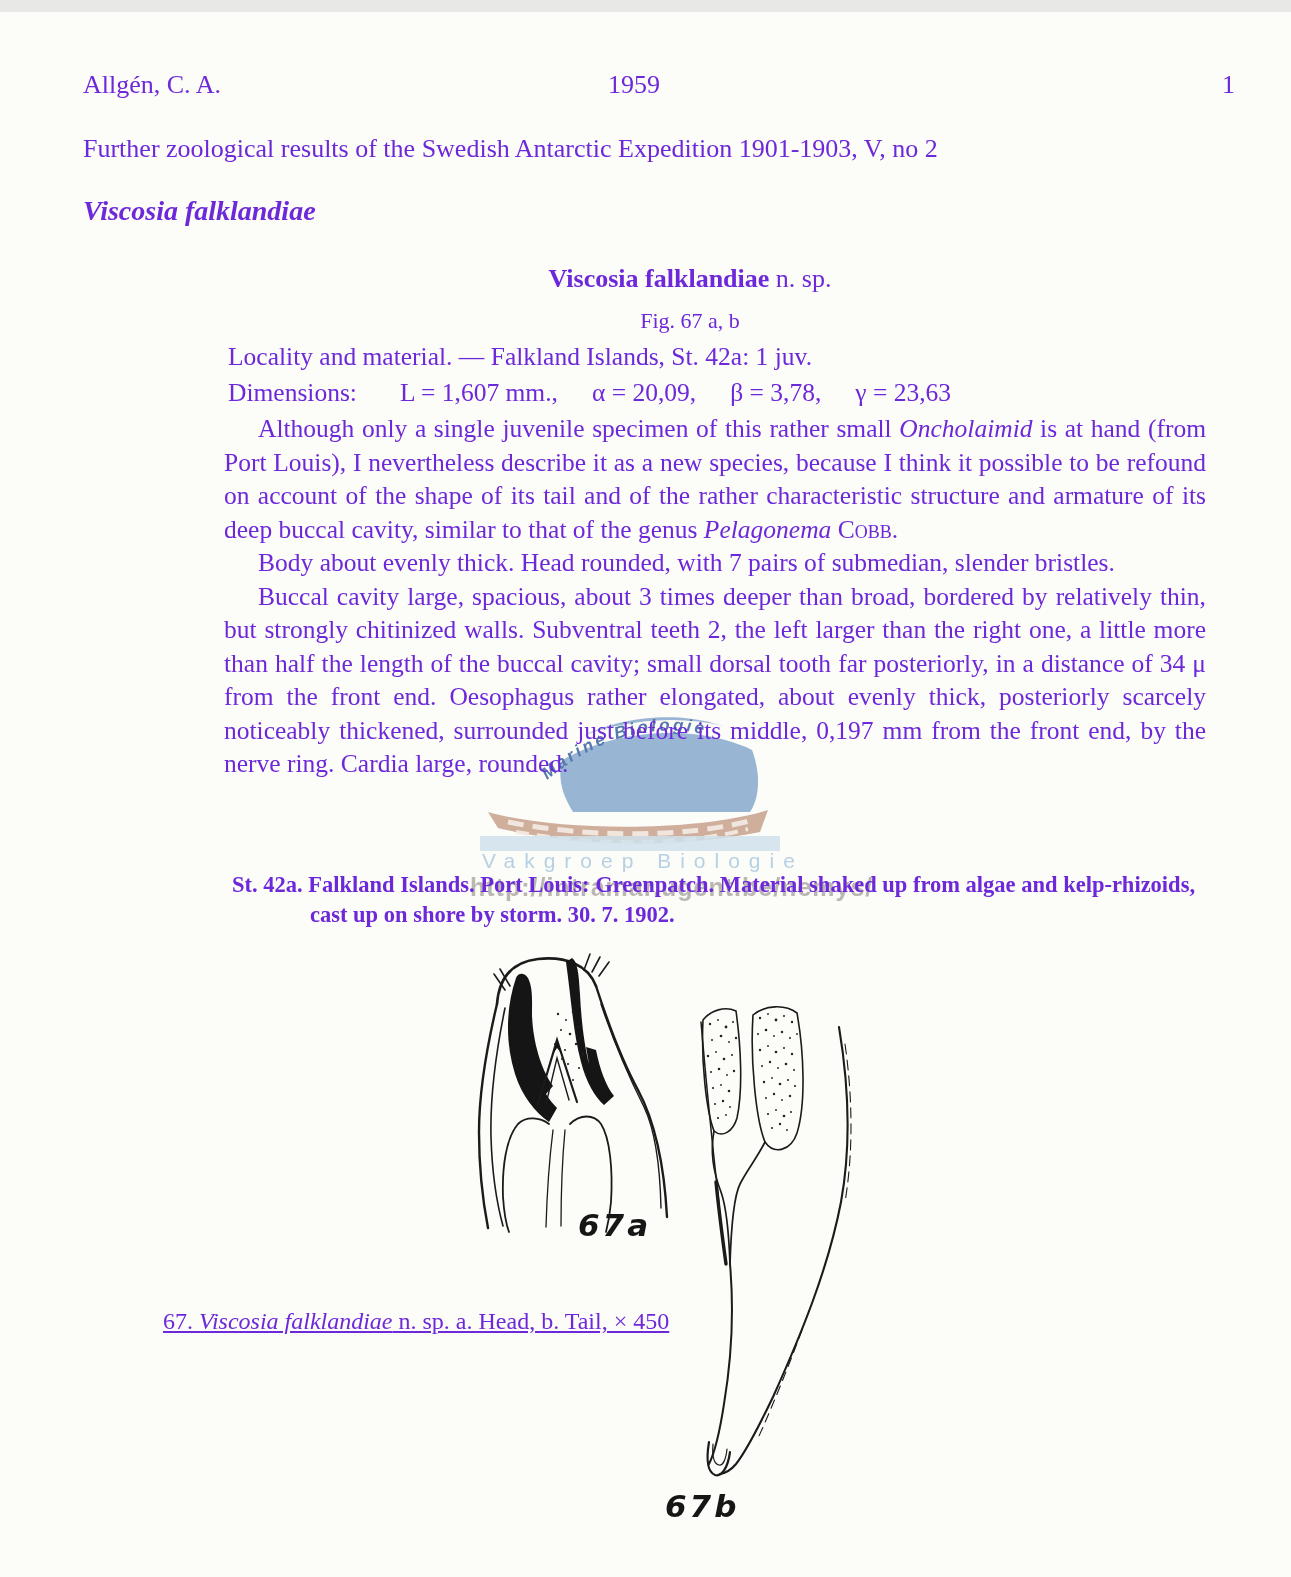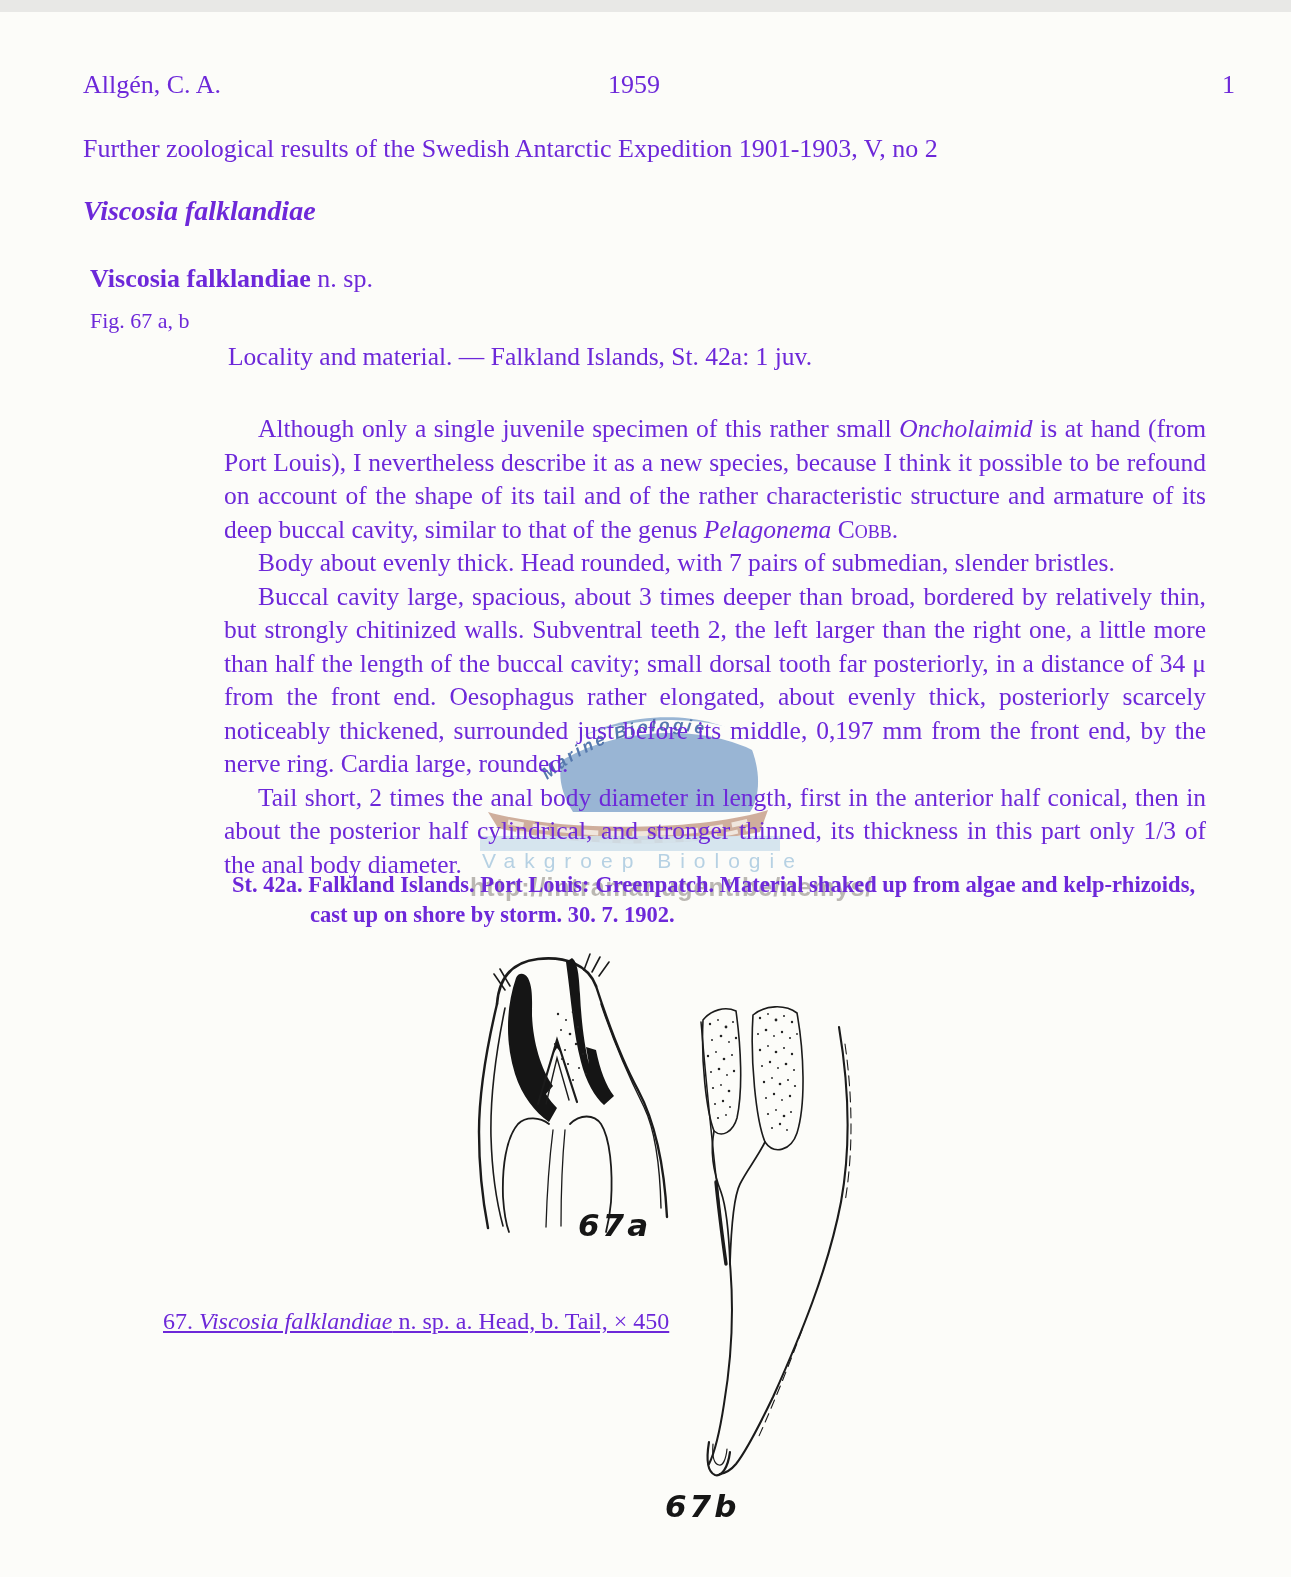--- a/index.html
+++ b/index.html
@@ -10,21 +10,21 @@
     background:#fcfcf9;
     font-family:"Liberation Serif", serif;
     color:#6d28d9;
     overflow:hidden;
   }
   .abs{position:absolute;}
   
   .hdr{font-size:26px;line-height:32px;white-space:nowrap;}
   .species-hdr{font-size:28px;font-weight:700;font-style:italic;}
   
-  .title-wrap{left:90px;top:252px;width:1200px;text-align:left;}
+  .title-wrap{left:90px;top:252px;width:1200px;text-align:center;}
   .title-main{font-size:26px;}
   .title-main .sp{font-weight:700;}
   .fig-ref{font-size:22px;margin-top:14px;}
   
   .intro-line{font-size:25.5px;white-space:nowrap;}
   .dims .dim{display:inline-block;margin-right:34px;}
   .dims .dlabel{display:inline-block;width:172px;}
   
   .body-block{
     left:224px;top:400px;width:982px;
@@ -70,26 +70,28 @@
   <div class="abs hdr" style="left:1222px;top:57px;">1</div>
   <div class="abs hdr" style="left:83px;top:121px;">Further zoological results of the Swedish Antarctic Expedition 1901-1903, V, no 2</div>
   <div class="abs species-hdr" style="left:83px;top:183px;">Viscosia falklandiae</div>
 
   <div class="abs title-wrap">
     <div class="title-main"><span class="sp">Viscosia falklandiae</span><span> n. sp.</span></div>
     <div class="fig-ref">Fig. 67 a, b</div>
   </div>
 
   <div class="abs intro-line" style="left:228px;top:330px;">Locality and material. — Falkland Islands, St. 42a: 1 juv.</div>
+  <div class="abs intro-line dims" style="left:228px;top:366px;">
+    <span class="dlabel">Dimensions:</span><span class="dim">L = 1,607 mm.,</span><span class="dim">α = 20,09,</span><span class="dim">β = 3,78,</span><span class="dim">γ = 23,63</span>
+  </div>
 
   <div class="abs body-block">
     <p><span>Although only a single juvenile specimen of this rather small </span><i>Oncholaimid</i><span> is at hand (from Port Louis), I nevertheless describe it as a new species, because I think it possible to be refound on account of the shape of its tail and of the rather characteristic structure and armature of its deep buccal cavity, similar to that of the genus </span><i>Pelagonema</i><span class="smallcaps"> Cobb.</span></p>
     <p>Body about evenly thick. Head rounded, with 7 pairs of submedian, slender bristles.</p>
     <p>Buccal cavity large, spacious, about 3 times deeper than broad, bordered by relatively thin, but strongly chitinized walls. Subventral teeth 2, the left larger than the right one, a little more than half the length of the buccal cavity; small dorsal tooth far posteriorly, in a distance of 34 μ from the front end. Oesophagus rather elongated, about evenly thick, posteriorly scarcely noticeably thickened, surrounded just before its middle, 0,197 mm from the front end, by the nerve ring. Cardia large, rounded.</p>
-    <p>Tail short, 2 times the anal body diameter in length, first in the anterior half conical, then in about the posterior half cylindrical, and stronger thinned, its thickness in this part only 1/3 of the anal body diameter.</p>
   </div>
 
   <div class="abs station">St. 42a. Falkland Islands. Port Louis: Greenpatch. Material shaked up from algae and kelp-rhizoids, cast up on shore by storm. 30. 7. 1902.</div>
 
   <div class="abs watermark">
     <svg width="420" height="205" viewBox="0 0 420 205">
       <path id="wm-arc" d="M70,88 Q180,-12 305,62" fill="none"></path>
       <path d="M100,45 C150,10 240,8 280,40 C296,75 290,100 282,112 L105,112 C88,85 90,65 100,45 Z" opacity="0.8" fill="#7fa3cb"></path>
       <path d="M80,62 C140,18 250,14 305,55" stroke="#fcfcf9" stroke-width="13" fill="none"></path>
       <text class="wm-arc" fill="#5578ad">

